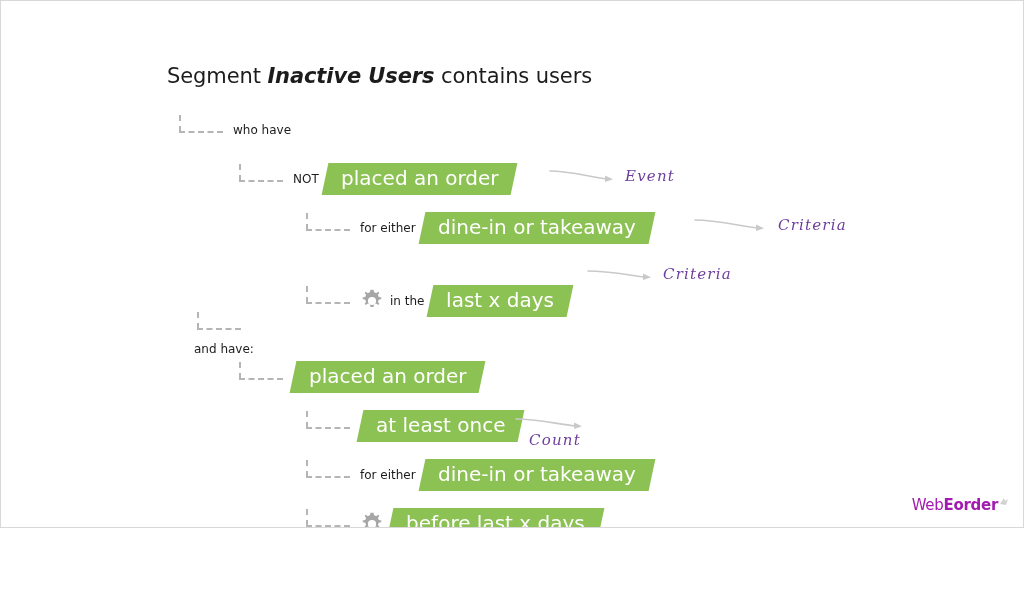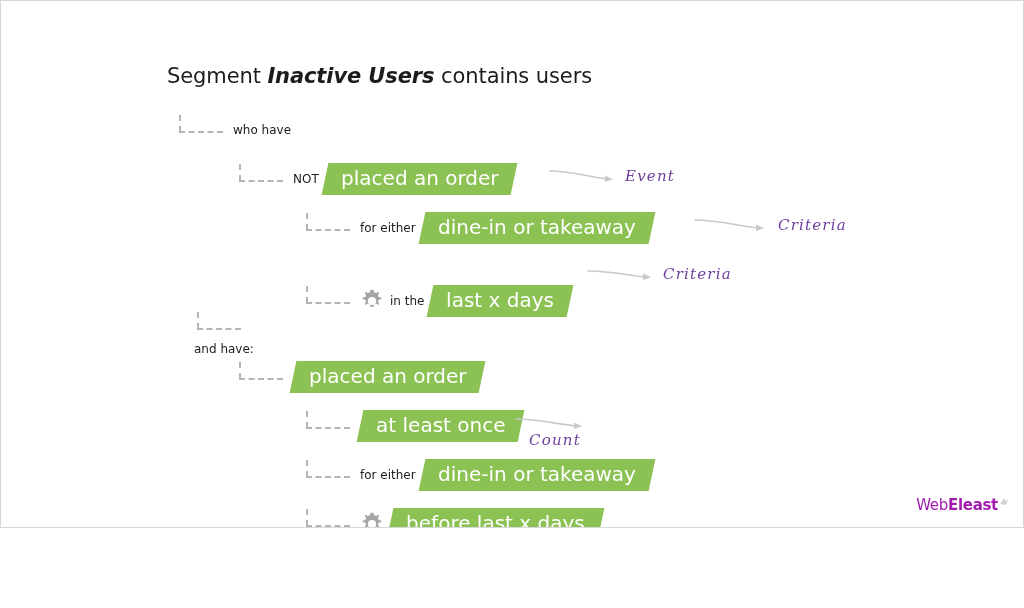--- a/index.html
+++ b/index.html
@@ -265,19 +265,19 @@
     <svg class="arrow" width="74" height="16" viewBox="0 0 74 16">
       <path d="M1 4 C 22 4, 42 9, 61 11" stroke="#c9c9c9" stroke-width="1.6" fill="none" stroke-linecap="round"></path>
       <path d="M59 7.5 L67 11.2 L59 14" fill="#c9c9c9"></path>
     </svg>
     <span class="label">Count</span>
   </div>
 
   <div class="logo">
     <span class="l-web">Web</span>
       <span class="l-e">E</span>
-      <span class="l-ngage">least</span>
+      <span class="l-ngage">order</span>
     <svg class="l-mark" width="10" height="10" viewBox="0 0 10 10">
       <path d="M1 7 L5 1 L6 4 L9 2 L7 8 Z" fill="#d2d2d2"></path>
     </svg>
   </div>
 
 </div>
 
 </body></html>

